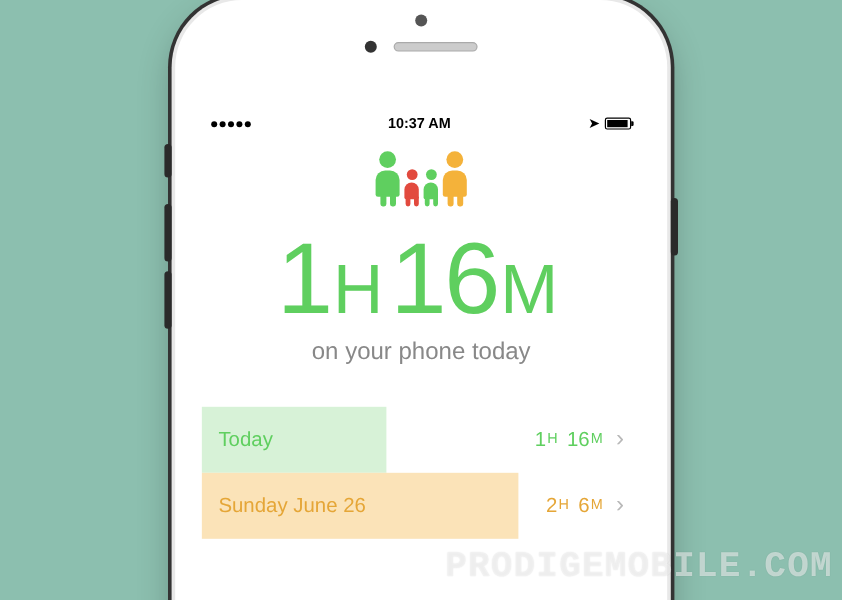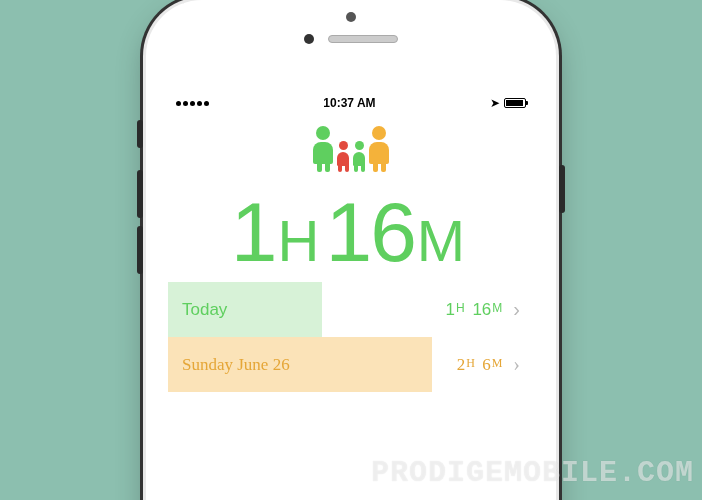--- a/index.html
+++ b/index.html
@@ -129,21 +129,21 @@
       justify-content:space-between;
       padding: 16px 14px;
       position:relative;
       font-size: 17px;
     }
     .row .label { z-index:2; }
     .row .val { display:flex; align-items:center; gap:8px; z-index:2; }
     .row .chev { color:#b8b8b8; font-size:20px; }
     .row .time-val .unit-sm { font-size:12px; vertical-align: top; position:relative; top:1px; margin-left:1px; margin-right:3px;}
     .row-green { color:#5fcf5f; }
-    .row-orange { color:#e5a637;font-family:Liberation Serif, serif; }
+    .row-orange { color:#e5a637; }
     .row .bar { position:absolute; top:0; left:0; bottom:0; z-index:1; }
     .bar-green { background:#d7f2d7; }
     .bar-orange { background:#fbe3b8; }
 
     .watermark {
       position:absolute;
       right: 8px;
       bottom: 10px;
       font-family: Liberation Mono, monospace;
       font-size: 30px;
@@ -223,20 +223,21 @@
           <div class="p-legs">
               <span class="orange"></span>
               <span class="orange"></span>
             </div>
         </div>
       </div>
 
       <div class="big-time">
         <span class="num">1</span><span class="unit">H</span><span class="num">16</span><span class="unit">M</span>
       </div>
+      <div class="subtitle">on your phone today</div>
 
       <div class="list">
         <div class="row row-green">
           <div class="bar bar-green" style="width:42%"></div>
           <div class="label">Today</div>
           <div class="val">
             <span class="time-val"><span>1</span><span class="unit-sm">H</span> <span>16</span><span class="unit-sm">M</span></span>
             <span class="chev">›</span>
           </div>
         </div>

